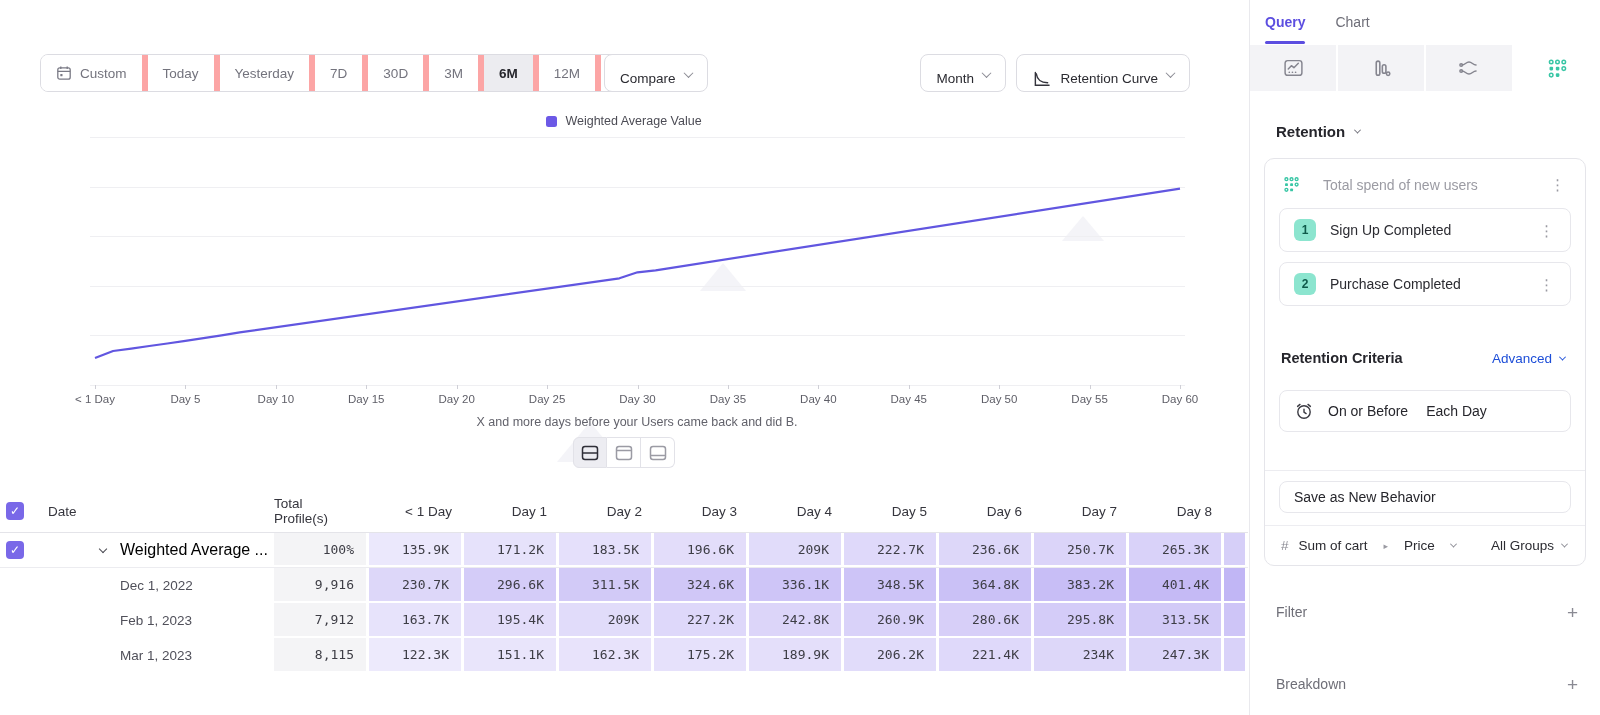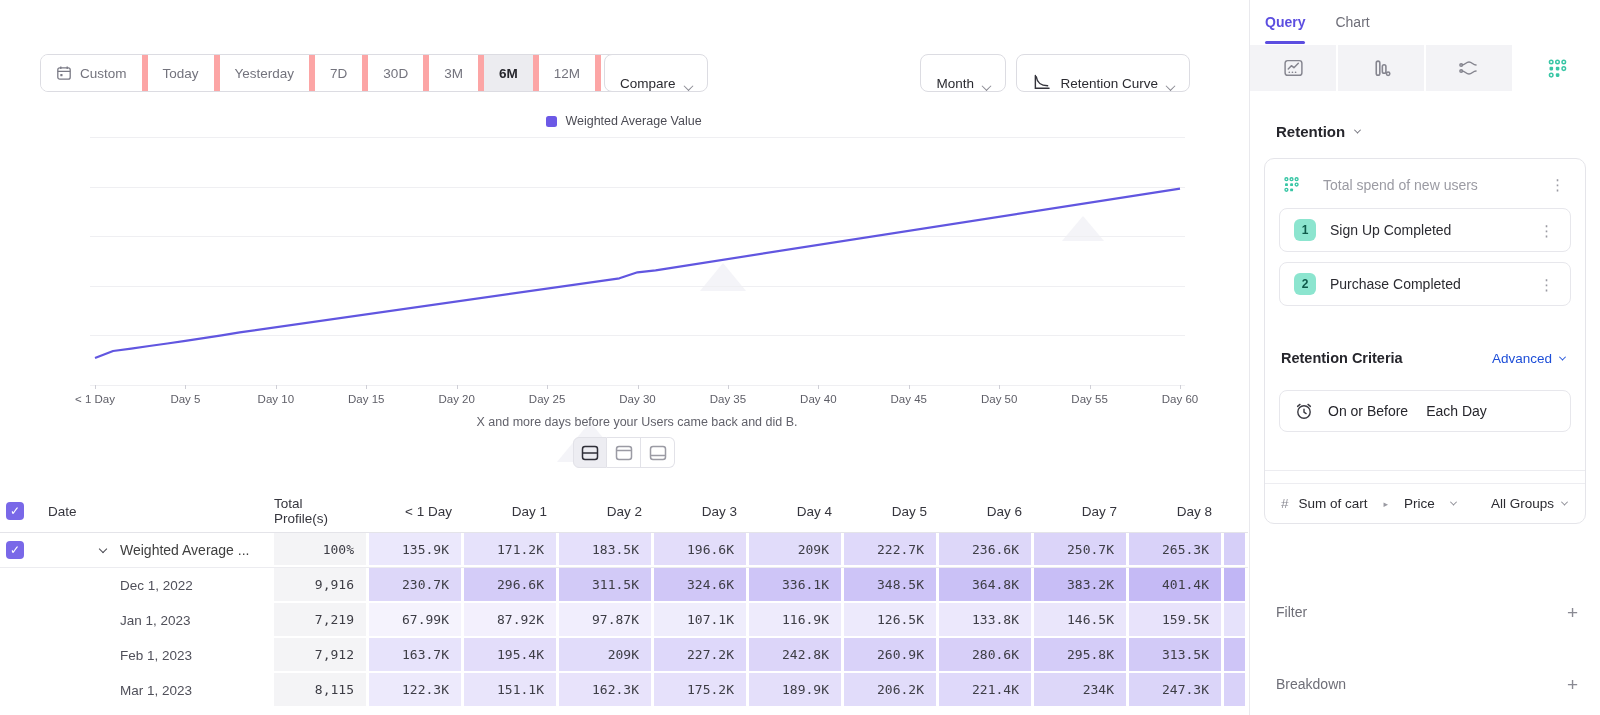--- a/index.html
+++ b/index.html
@@ -10,21 +10,21 @@
 
   
   .main { position:absolute; left:0; top:0; width:1248px; height:715px; }
 
   
   .toolbar { position:absolute; left:0; top:54px; width:1248px; height:38px; }
   .range-group { position:absolute; left:40px; top:0; display:flex; border:1px solid #dcdce2; border-radius:8px; overflow:hidden; background:#fff; height:38px; }
   .range-item { display:flex; align-items:center; gap:8px; padding:0 15px; font-size:13.5px; color:#73737d; background:#fff; border:none; border-left:6px solid #fca5a5; cursor:pointer; font-family:inherit; }
   .range-item:first-child { border-left:none; }
   .range-item.active { color:#26262c; font-weight:bold; background:#ececf0; }
-  .btn { position:absolute; top:0; display:flex; align-items:flex-end; gap:9px; height:38px; padding:0 15px; border:1px solid #dcdce2; border-radius:8px; background:#fff; font-size:13.5px; font-weight:500; color:#2b2b31; cursor:pointer; font-family:inherit; }
+  .btn { position:absolute; top:0; display:flex; align-items:flex-start; gap:9px; height:38px; padding:16px 15px; border:1px solid #dcdce2; border-radius:8px; background:#fff; font-size:13.5px; font-weight:500; color:#2b2b31; cursor:pointer; font-family:inherit; }
   .chev { display:inline-block; width:7px; height:7px; border-right:1.5px solid currentColor; border-bottom:1.5px solid currentColor; transform:rotate(45deg) translate(-1px,-1px); flex:0 0 auto; }
   .chev.sm { width:5px; height:5px; }
   .gray-c { color:#8a8a93; }
 
   
   .legend { position:absolute; left:0; top:114px; width:1248px; display:flex; justify-content:center; align-items:center; gap:8px; font-size:12.5px; color:#4c4c55; }
   .legend-swatch { width:11px; height:11px; border-radius:2.5px; background:#6c59e6; }
   .chart { position:absolute; left:0; top:130px; width:1012px; height:300px; }
   .gridline { position:absolute; left:90px; width:1095px; height:1px; background:#efeff2; }
   .ytick { position:absolute; width:70px; right:1170px; text-align:right; font-size:11px; color:#55555e; }
@@ -45,21 +45,21 @@
   .tableWrap { position:absolute; left:0; top:490px; width:1248px; }
   .trow { display:grid; grid-template-columns:48px 226px repeat(10, 95px) 24px; align-items:stretch; }
   .thead { height:43px; border-bottom:1px solid #e4e4e9; }
   .thead .cell { display:flex; align-items:center; font-size:13.5px; font-weight:500; color:#35353d; }
   .cell.num { justify-content:flex-end; padding-right:12px; }
   .tbody .trow { height:35px; }
   .cell { display:flex; align-items:center; }
   .val { justify-content:flex-end; padding-right:12px; font-family:"DejaVu Sans Mono", monospace; font-size:13px; color:#3d3d45; border-right:3px solid #fff; border-bottom:2px solid #fff; }
   .totalcell { background:#f4f4f6; }
   .cb { width:18px; height:18px; border-radius:4px; background:#7968e8; color:#fff; font-size:12px; display:flex; align-items:center; justify-content:center; margin-left:6px; cursor:pointer; }
-  .rowlabel { font-size:14px; color:#404040; white-space:nowrap; overflow:hidden; text-overflow:ellipsis; }
+  .rowlabel { font-size:16px; color:#000000; white-space:nowrap; overflow:hidden; text-overflow:ellipsis; }
   .datelabel { color:#50505a; margin-left:72px; font-size:13.5px; }
   .expander { display:inline-block; width:6px; height:6px; border-right:1.5px solid #4a4a52; border-bottom:1.5px solid #4a4a52; transform:rotate(45deg); margin:0 14px 3px 52px; cursor:pointer; }
 
   
   .sidebar { position:absolute; left:1249px; top:0; width:351px; height:715px; border-left:1px solid #e9e9ed; background:#fff; }
   .sb-tabs { position:absolute; left:0; top:0; width:100%; height:44px; display:flex; align-items:center; padding-left:15px; gap:30px; }
   .sb-tab { font-size:14px; color:#6e6e78; cursor:pointer; position:relative; height:44px; display:flex; align-items:center; }
   .sb-tab.active { color:#5c4ee0; font-weight:bold; }
   .sb-tab.active:after { content:""; position:absolute; left:0; bottom:0; width:100%; height:3px; background:#5c4ee0; border-radius:2px; }
   .icon-row { position:absolute; left:0; top:45px; width:100%; height:46px; display:flex; gap:2px; }
@@ -281,37 +281,20 @@
             <div class="cell val" style="background: rgba(123, 99, 233, 0.37);">336.1K</div>
             <div class="cell val" style="background: rgba(123, 99, 233, 0.38);">348.5K</div>
             <div class="cell val" style="background: rgba(123, 99, 233, 0.4);">364.8K</div>
             <div class="cell val" style="background: rgba(123, 99, 233, 0.42);">383.2K</div>
             <div class="cell val" style="background: rgba(123, 99, 233, 0.44);">401.4K</div>
             <div class="cell val" style="background: rgba(123, 99, 233, 0.47);"></div>
           </div>
           <div class="trow">
             <div class="cell"></div>
             <div class="cell">
-              <span class="datelabel">Jan 1, 2023</span>
-            </div>
-            <div class="cell val totalcell">7,219</div>
-            <div class="cell val" style="background: rgba(123, 99, 233, 0.075);">67.99K</div>
-            <div class="cell val" style="background: rgba(123, 99, 233, 0.094);">87.92K</div>
-            <div class="cell val" style="background: rgba(123, 99, 233, 0.106);">97.87K</div>
-            <div class="cell val" style="background: rgba(123, 99, 233, 0.118);">107.1K</div>
-            <div class="cell val" style="background: rgba(123, 99, 233, 0.13);">116.9K</div>
-            <div class="cell val" style="background: rgba(123, 99, 233, 0.137);">126.5K</div>
-            <div class="cell val" style="background: rgba(123, 99, 233, 0.145);">133.8K</div>
-            <div class="cell val" style="background: rgba(123, 99, 233, 0.16);">146.5K</div>
-            <div class="cell val" style="background: rgba(123, 99, 233, 0.176);">159.5K</div>
-            <div class="cell val" style="background: rgba(123, 99, 233, 0.19);"></div>
-          </div>
-          <div class="trow">
-            <div class="cell"></div>
-            <div class="cell">
               <span class="datelabel">Feb 1, 2023</span>
             </div>
             <div class="cell val totalcell">7,912</div>
             <div class="cell val" style="background: rgba(123, 99, 233, 0.18);">163.7K</div>
             <div class="cell val" style="background: rgba(123, 99, 233, 0.216);">195.4K</div>
             <div class="cell val" style="background: rgba(123, 99, 233, 0.227);">209K</div>
             <div class="cell val" style="background: rgba(123, 99, 233, 0.247);">227.2K</div>
             <div class="cell val" style="background: rgba(123, 99, 233, 0.267);">242.8K</div>
             <div class="cell val" style="background: rgba(123, 99, 233, 0.286);">260.9K</div>
             <div class="cell val" style="background: rgba(123, 99, 233, 0.306);">280.6K</div>
@@ -438,20 +421,23 @@
           <path d="M10 8.2v3l2.1 1.4"></path>
           <path d="M3.6 5.4 6 3.4"></path>
             <path d="M16.4 5.4 14 3.4"></path>
         </svg>
         <span class="crit-cond">On or Before</span>
         <span class="crit-win">Each Day</span>
       </div>
 
       <div class="card-divider"></div>
 
+      <div class="save-box">
+        <span>Save as New Behavior</span>
+      </div>
 
       <div class="card-footer">
         <span class="hash">#</span>
         <span class="measure">
           <span>Sum of cart</span>
           <span class="tri-sep">▸</span>
           <span>Price</span>
           <span class="chev sm gray-c"></span>
         </span>
         <span class="groups">

